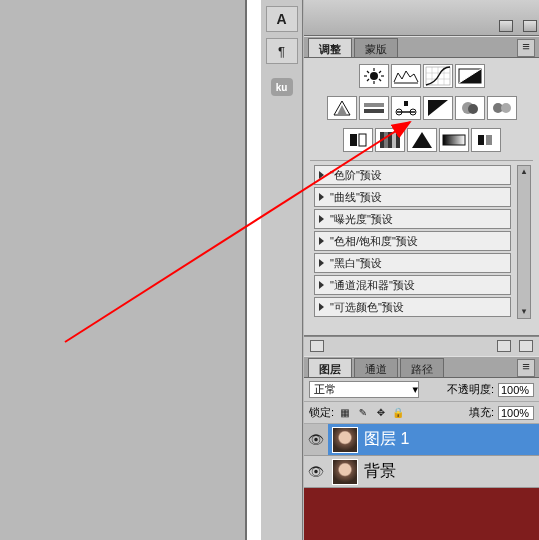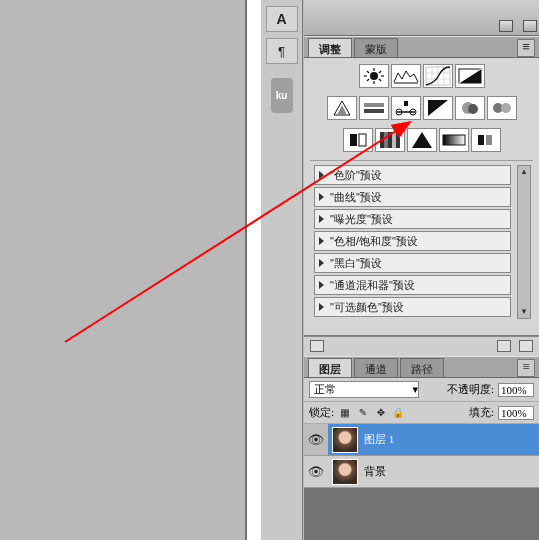--- a/index.html
+++ b/index.html
@@ -45,36 +45,36 @@
     border: 1px solid #9a9a9a;
     display: flex;
     align-items: center;
     justify-content: center;
     font-size: 14px;
     font-weight: bold;
     color: #222;
   }
   .tool-cell.pill { font-size: 13px; font-weight: normal; }
   .ku-badge {
-    width: 22px; height: 35px;
+    width: 22px; height: 18px;
     margin: 14px auto 0;
     background: #9f9f9f;
     border-radius: 4px;
     color: #fff;
     font-size: 10px;
     font-weight: bold;
     display: flex;
     align-items: center;
     justify-content: center;
   }
   .panel-col {
     position: absolute;
     left: 304px; top: 0;
     width: 235px; height: 540px;
-    background: #737373;
+    background: #7f1d1d;
   }
   .top-strip {
     height: 36px;
     background: linear-gradient(#cfcfcf,#b0b0b0);
     border-bottom: 1px solid #6a6a6a;
     position: relative;
   }
   .mini-icons {
     position: absolute;
     right: 2px; top: 20px;
@@ -197,21 +197,21 @@
     background: #cfcfcf;
     border-top: 1px solid #888;
     position: relative;
   }
   .footer-strip .fi {
     position:absolute; top:3px;
     width:14px; height:12px;
     border:1px solid #666;
     background:#e0e0e0;
   }
-  .layers-panel { background: #cfcfcf; font-family: Liberation Serif, serif; }
+  .layers-panel { background: #cfcfcf; }
   .lp-row {
     display: flex;
     align-items: center;
     padding: 3px 5px;
     border-bottom: 1px solid #aaa;
     gap: 4px;
   }
   .select-blend {
     width: 110px;
     border: 1px solid #888;
@@ -244,21 +244,21 @@
   .eye {
     width: 24px; text-align: center; font-size: 13px; color: #222;
   }
   .layer-item.active .eye { color: #222; background: #bdbdbd; height:100%; display:flex; align-items:center; justify-content:center; }
   .thumb {
     width: 26px; height: 26px;
     border: 1px solid #fff;
     background: radial-gradient(circle at 50% 40%, #eac8b0 30%, #705040 38%, #3a2a20 70%);
     margin: 0 6px 0 4px;
   }
-  .lyr-name { font-size: 11px; }
+  .lyr-name { font-size: 16px; }
   
   .arrow-line {
     position: absolute;
     pointer-events: none;
     left: 0; top: 0;
     width: 539px; height: 540px;
   }
 </style>
 </head>
 <body>

